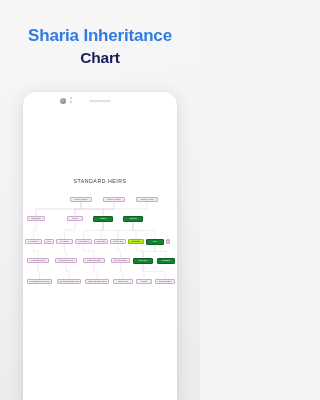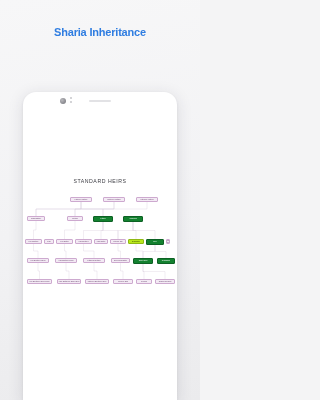--- a/index.html
+++ b/index.html
@@ -6,21 +6,21 @@
   body{
     width:200px;height:400px;overflow:hidden;
     background:#f4f4f5;
     font-family:"Liberation Sans",sans-serif;
     position:relative;
   }
   .bg-wrap{position:absolute;inset:0;background:linear-gradient(170deg,#f7f7f8 0%,#f2f2f4 55%,#ebebed 100%);}
 
   
   .headline{position:absolute;top:26px;left:0;right:0;text-align:center;line-height:1.15;}
-  .headline .l1{display:block;font-size:11px;font-weight:700;color:#2f7de1;letter-spacing:-0.2px;}
+  .headline .l1{display:block;font-size:17px;font-weight:700;color:#2f7de1;letter-spacing:-0.2px;}
   .headline .l2{display:block;font-size:15.5px;font-weight:700;color:#1b1b5c;letter-spacing:-0.2px;margin-top:3px;}
 
   
   .phone{
     position:absolute;left:23px;top:92px;width:154px;height:310px;
     background:#ffffff;border-radius:13px 13px 0 0;
     box-shadow:0 3px 16px rgba(40,40,60,.13), 0 1px 3px rgba(40,40,60,.08);
     overflow:hidden;
   }
   .notchbar{position:absolute;top:0;left:0;right:0;height:17px;}
@@ -45,20 +45,21 @@
   .n-green{background:#13812f;border:.4px solid #0d6124;color:#ffffff;}
   .n-lime{background:#b9e81c;border:.4px solid #8fb815;color:#2d3b05;}
 </style>
 </head>
 <body>
 
 <div class="bg-wrap"></div>
 
 <div class="headline">
   <span class="l1">Sharia Inheritance</span>
+  <span class="l2">Chart</span>
 </div>
 
 <div class="phone">
   <div class="notchbar">
     <div class="cam"></div>
     <div class="sensor s1"></div>
     <div class="sensor s2"></div>
     <div class="speaker"></div>
   </div>
 

